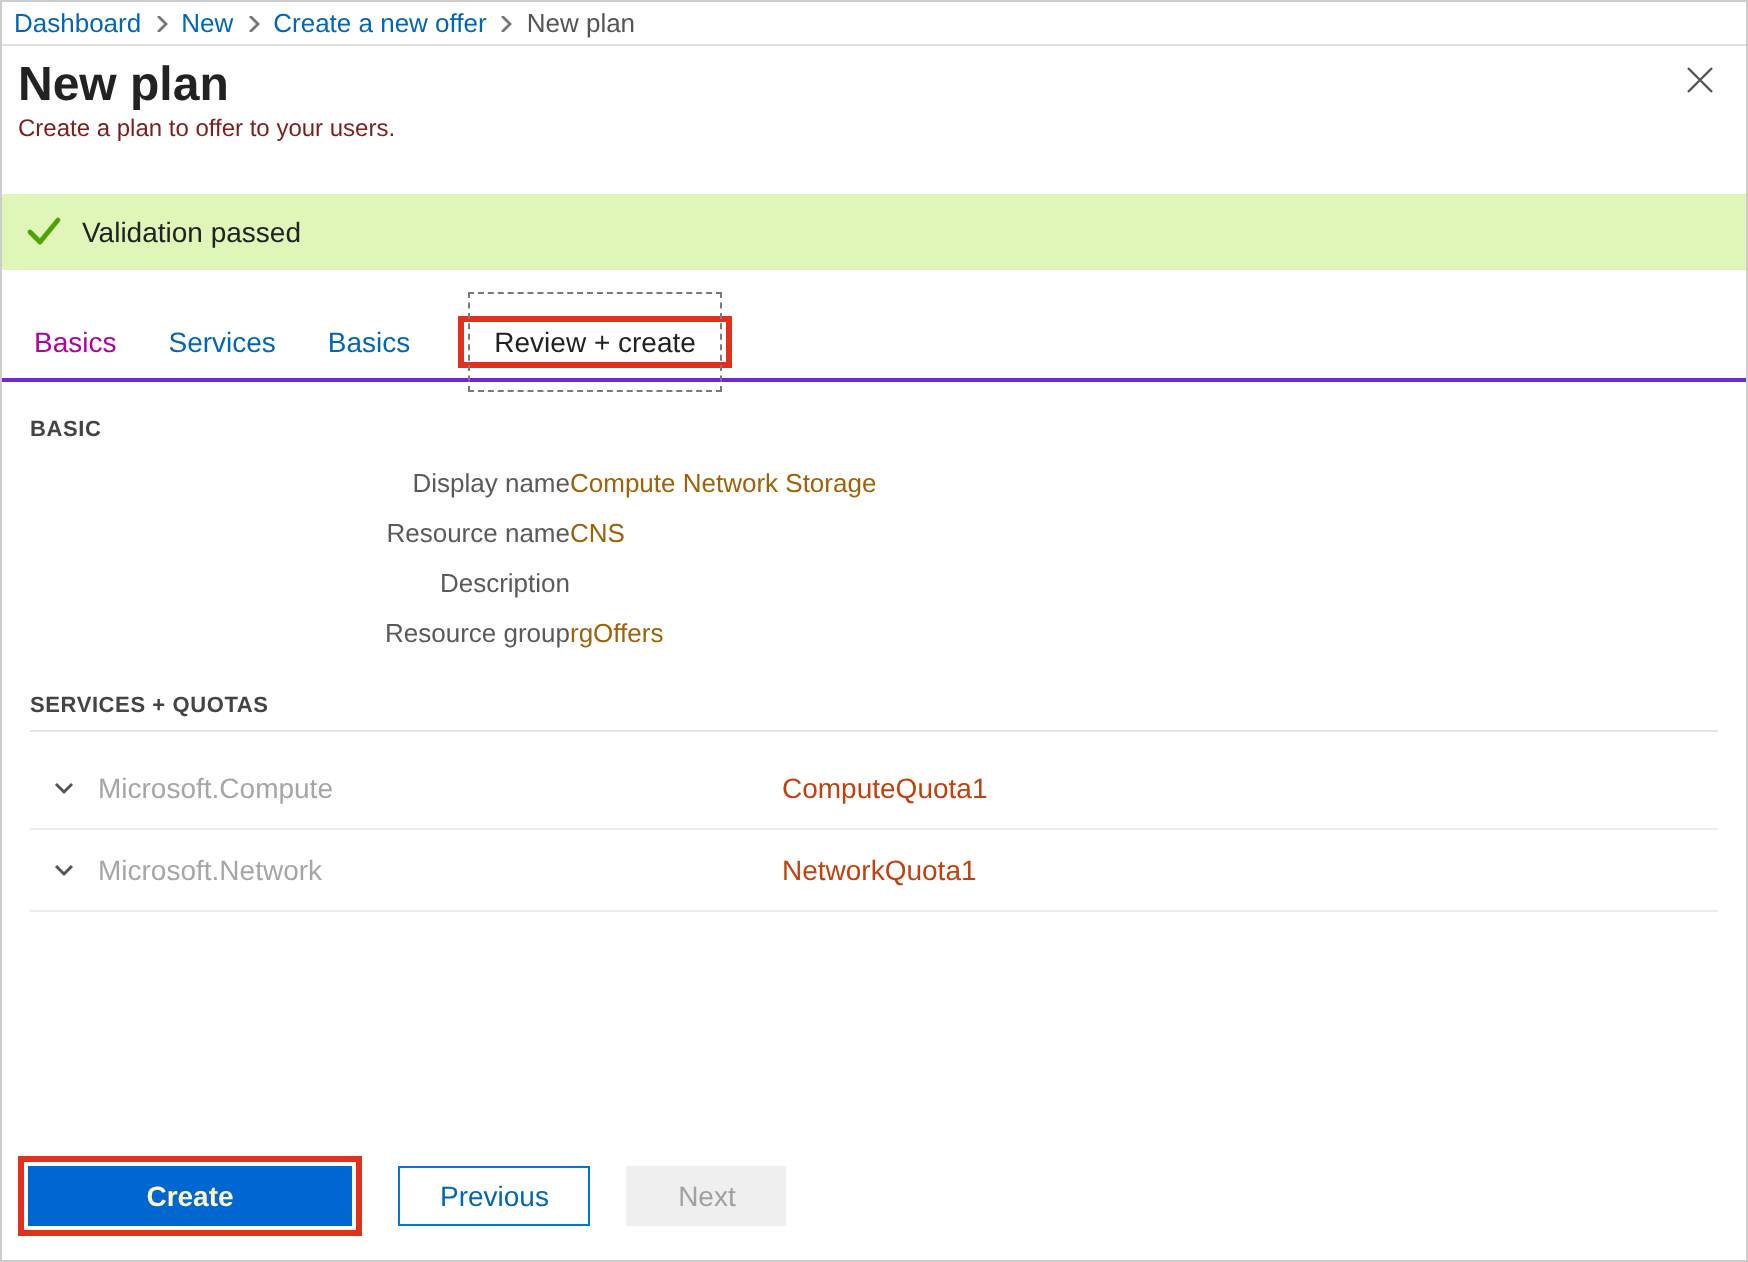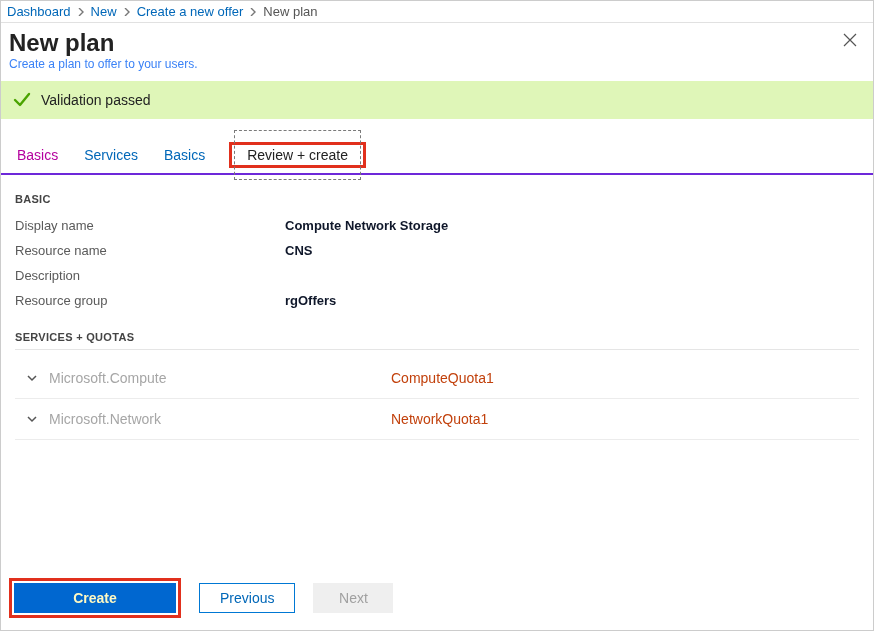--- a/index.html
+++ b/index.html
@@ -31,33 +31,33 @@
   .breadcrumb .sep { margin: 0 6px; color: #777; font-size: 11px; display:flex; align-items:center;}
   
   .header {
     position: relative;
     padding: 6px 14px 6px 8px;
   }
   .header .title {
     font-size: 24px; font-weight: 600; color: #222;
   }
   .header .subtitle {
-    font-size: 12px; color: #3b82f6; margin-top: 0px;
+    font-size: 12px; color: #7f1d1d; margin-top: 0px;
   }
   .close-btn {
     position: absolute; top: 10px; right: 14px;
     width: 16px; height: 16px; cursor: pointer;
     color: #444;
   }
   
   .validation {
     background: #dff6b8;
     display: flex; align-items: center;
     padding: 10px 12px;
-    margin-top: 4px;
+    margin-top: 20px;
   }
   .validation .check {
     color: #4aa300; margin-right: 10px;
     display:flex; align-items:center;
   }
   .validation .msg { font-size: 14px; color: #222; }
   
   .tabs {
     display: flex; align-items: flex-start;
     padding: 0 14px;
@@ -102,23 +102,24 @@
   .section-title.with-line {
     border-bottom: 1px solid #e5e5e5;
     padding-bottom: 6px;
     margin-top: 18px;
   }
   .kv {
     display: flex;
     padding: 5px 0;
     font-size: 13px;
     color: #555;
+    text-align: right;
   }
   .kv .k { width: 270px; color: #5a5a5a; }
-  .kv .v { color: #0f172a; font-weight: bold; }
+  .kv .v { color: #a16207; }
   
   .svc-row {
     display: flex;
     align-items: center;
     padding: 12px 0;
     border-bottom: 1px solid #ececec;
   }
   .svc-row .chev {
     width: 34px; display:flex; justify-content:center; align-items:center;
     color: #666;

